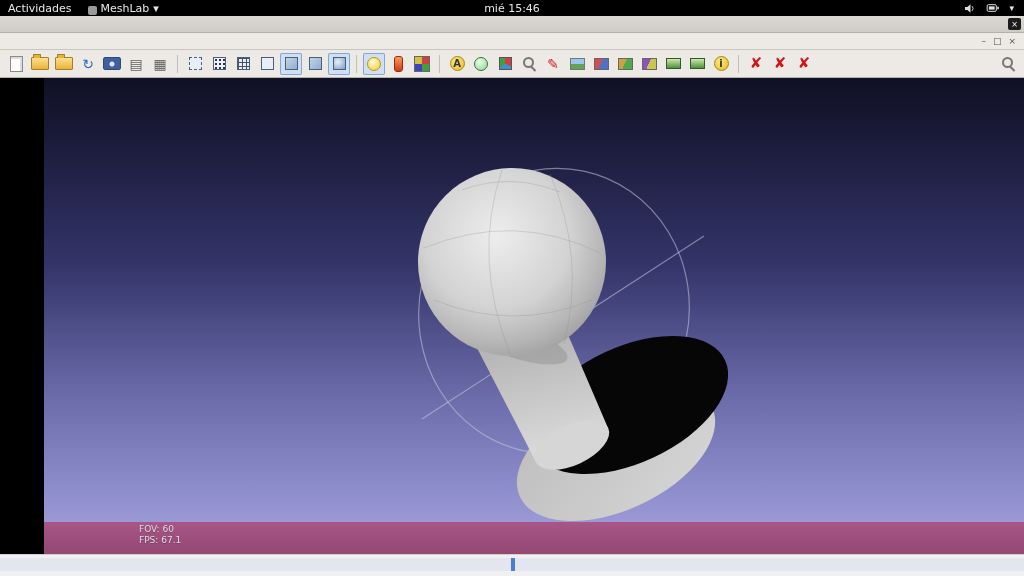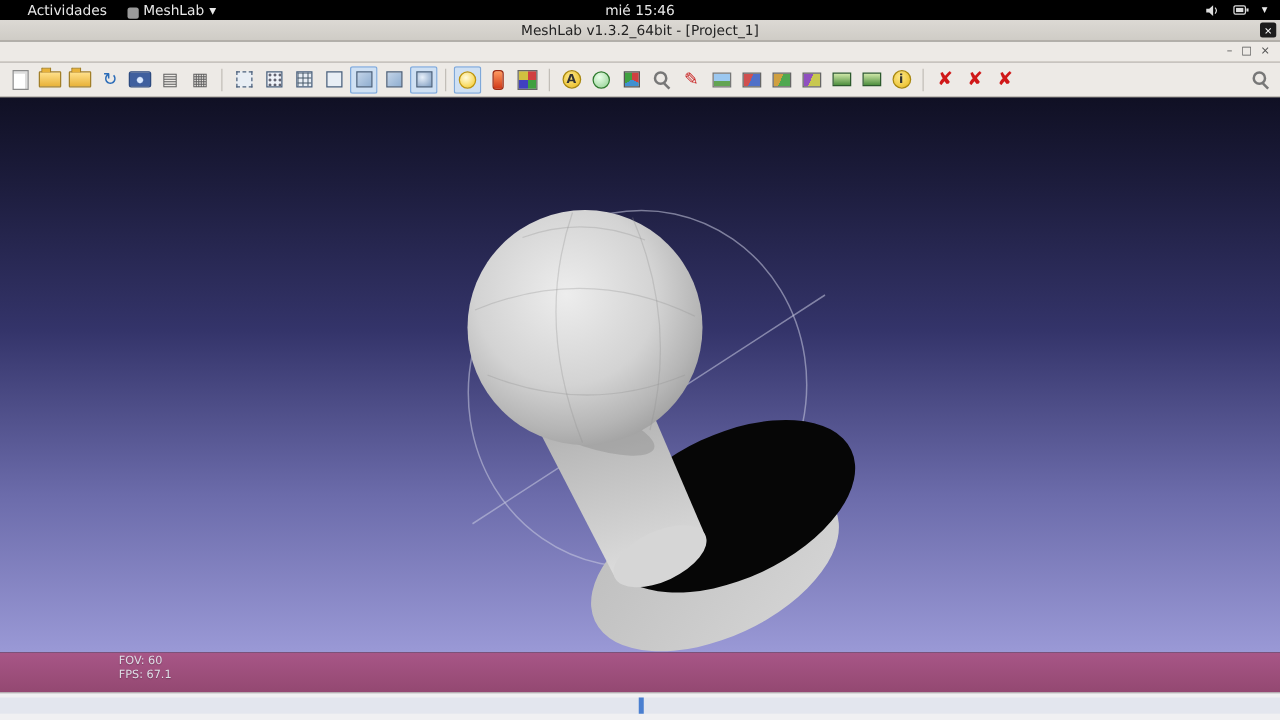--- a/index.html
+++ b/index.html
@@ -1,21 +1,21 @@
 <!DOCTYPE html>
 <html><head>
 <meta charset="utf-8">
 <style>
   html,body{margin:0;padding:0;}
   body{width:1024px;height:576px;overflow:hidden;font-family:"DejaVu Sans",sans-serif;background:#000;}
   .app{display:flex;flex-direction:column;width:1024px;height:576px;}
 
   
   .gnome-bar{height:16px;background:#000;color:#e8e8e8;display:flex;align-items:center;font-size:11px;position:relative;flex:0 0 auto;}
-  .gb-left{display:flex;gap:16px;padding-left:22px;align-items:center;}
+  .gb-left{display:flex;gap:16px;padding-left:8px;align-items:center;}
   .gb-app{display:flex;gap:4px;align-items:flex-end;}
   .gb-appicon{width:9px;height:9px;border-radius:2px;background:#9a9a9a;display:inline-block;}
   .gb-clock{position:absolute;left:50%;transform:translateX(-50%);}
   .gb-right{margin-left:auto;display:flex;gap:9px;padding-right:10px;align-items:center;}
   .gb-right svg{display:block;}
 
   
   .titlebar{height:17px;background:linear-gradient(#dcd9d4,#cfccc6);border-bottom:1px solid #b3afa9;display:flex;align-items:center;justify-content:center;position:relative;font-size:11px;color:#222;flex:0 0 auto;box-sizing:border-box;}
   .win-close{position:absolute;right:3px;top:2px;width:13px;height:12px;background:#1c1c1c;color:#fff;font-size:8px;display:flex;align-items:center;justify-content:center;border-radius:2px;}
 
@@ -54,21 +54,21 @@
   .s-mesh{width:15px;height:12px;border:1px solid #666;background:linear-gradient(115deg,#d05050 0 45%,#5070c8 45%);box-sizing:border-box;}
   .s-mesh.v2{background:linear-gradient(115deg,#d0a040 0 45%,#50a850 45%);}
   .s-mesh.v3{background:linear-gradient(115deg,#9050c0 0 45%,#c8c850 45%);}
   .s-terrain{width:15px;height:11px;border:1px solid #2d5a2d;background:linear-gradient(#cfe8a8,#4f8f3f);box-sizing:border-box;}
   .s-mag{width:15px;height:15px;position:relative;}
   .s-mag::before{content:"";position:absolute;left:1px;top:1px;width:7px;height:7px;border:2px solid #777;border-radius:50%;}
   .s-mag::after{content:"";position:absolute;left:10px;top:10px;width:6px;height:2px;background:#777;transform:rotate(45deg);transform-origin:0 0;}
   .s-redx{font-size:15px;font-weight:bold;color:#d01818;line-height:1;}
 
   
-  .stage{position:relative;flex:1 1 auto;height:476px;}
+  .stage{position:relative;flex:1 1 auto;height:476px;margin-left:44px;}
   .gl-area{position:absolute;left:0;top:0;width:1024px;height:444px;background:linear-gradient(#101024 0%,#1b1b3a 14%,#34346a 42%,#6c6cab 72%,#9a99d6 100%);}
   .gl-area svg{position:absolute;inset:0;}
   .status-bar{position:absolute;left:0;top:444px;width:1024px;height:32px;background:linear-gradient(#a85687,#934871);}
   .hud{position:absolute;color:#dedee6;font-size:9px;line-height:11px;z-index:3;text-shadow:0 1px 1px rgba(0,0,0,.25);}
   .hud-left{left:95px;bottom:8px;}
   .hud-center{left:510px;bottom:3px;}
 
   
   .bottom-strip{height:22px;background:#f0f0f2;border-top:1px solid #cfcfcf;position:relative;flex:0 0 auto;box-sizing:border-box;}
   .scroll-track{position:absolute;left:0;top:3px;height:13px;width:1024px;background:#e3e6ee;}
@@ -97,21 +97,20 @@
       <svg width="14" height="10" viewBox="0 0 16 12">
           <rect x="1" y="2" width="11" height="8" rx="1.5" fill="none" stroke="#ddd" stroke-width="1.2"></rect>
           <rect x="13" y="4.5" width="2" height="3" fill="#ddd"></rect>
           <rect x="3" y="4" width="7" height="4" fill="#ddd"></rect>
         </svg>
       <span style="font-size:9px;">▾</span>
     </div>
   </div>
 
   <div class="titlebar">
-    <span>MeshLab v1.3.2_64bit - [Project_1]</span>
     <span class="win-close">×</span>
   </div>
 
   <div class="menubar">
     <span class="mdi-controls">
         <span>–</span>
         <span>□</span>
         <span>×</span>
       </span>
   </div>

